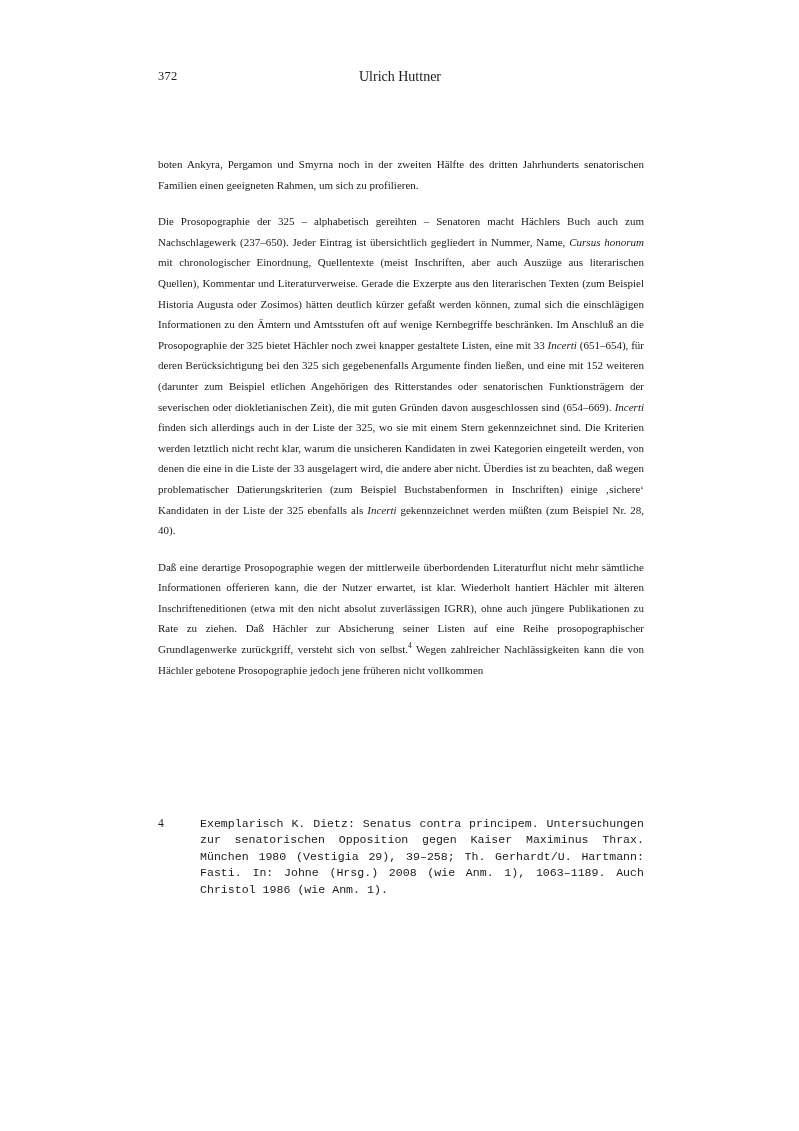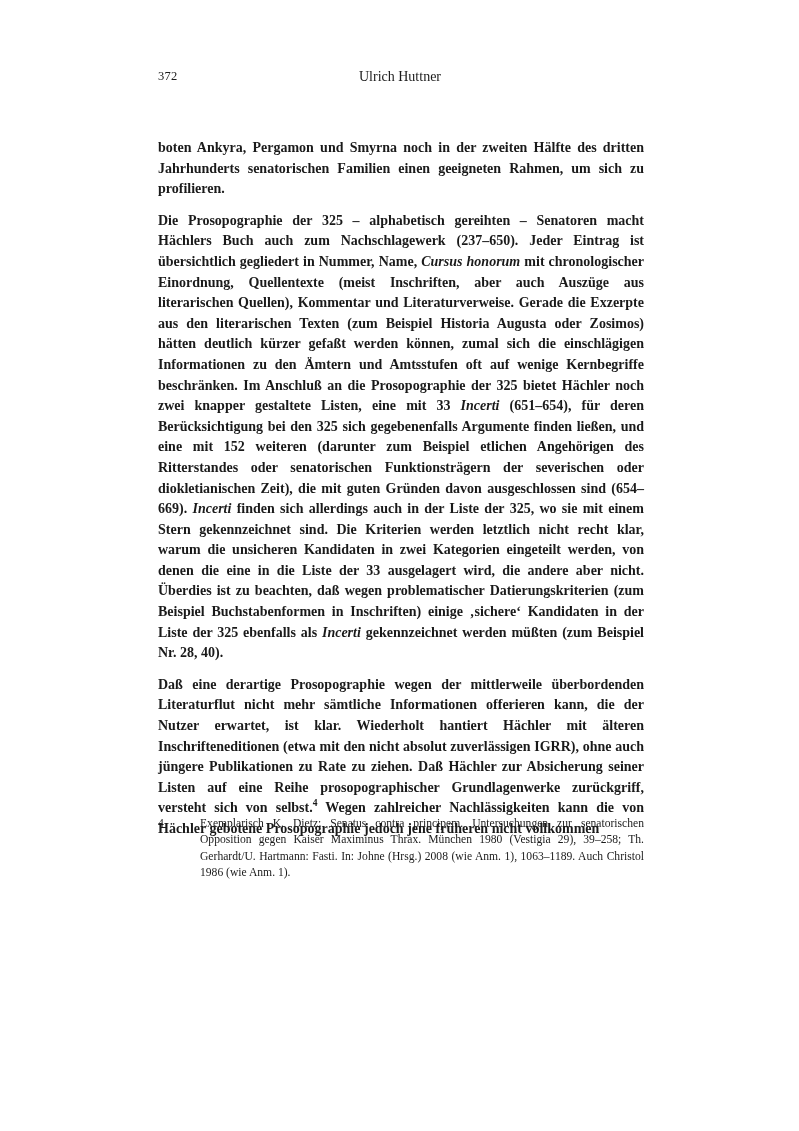--- a/index.html
+++ b/index.html
@@ -45,27 +45,26 @@
     white-space: nowrap;
     font-size: 14px;
   }
   .body-col {
     position: absolute;
     top: 138px;
     left: 158px;
     width: 486px;
   }
   p.para {
-    margin: 0 0 11px 0;
-    font-size: 14px;
+    margin: 16px 0 11px 0;
+    font-size: 11px;
     line-height: 20.6px;
     text-align: justify;
     text-justify: inter-word;
     hyphens: manual;
-    font-weight: bold;
   }
   p.para:last-child {
     margin-bottom: 0;
   }
   em, .it {
     font-style: italic;
   }
   sup {
     font-size: 0.68em;
     vertical-align: super;
@@ -86,20 +85,21 @@
   }
   .fn-num {
     width: 42px;
     flex: 0 0 42px;
     font-size: 11.6px;
     line-height: 16.4px;
   }
   .fn-text {
     flex: 1 1 auto;
     text-align: justify;
+    font-family: Liberation Mono, monospace;
   }
 </style>
 </head>
 <body>
 
 <div class="page">
 
   <div class="running-head">
     <span class="folio">372</span>
     <span class="head-title">Ulrich Huttner</span>

